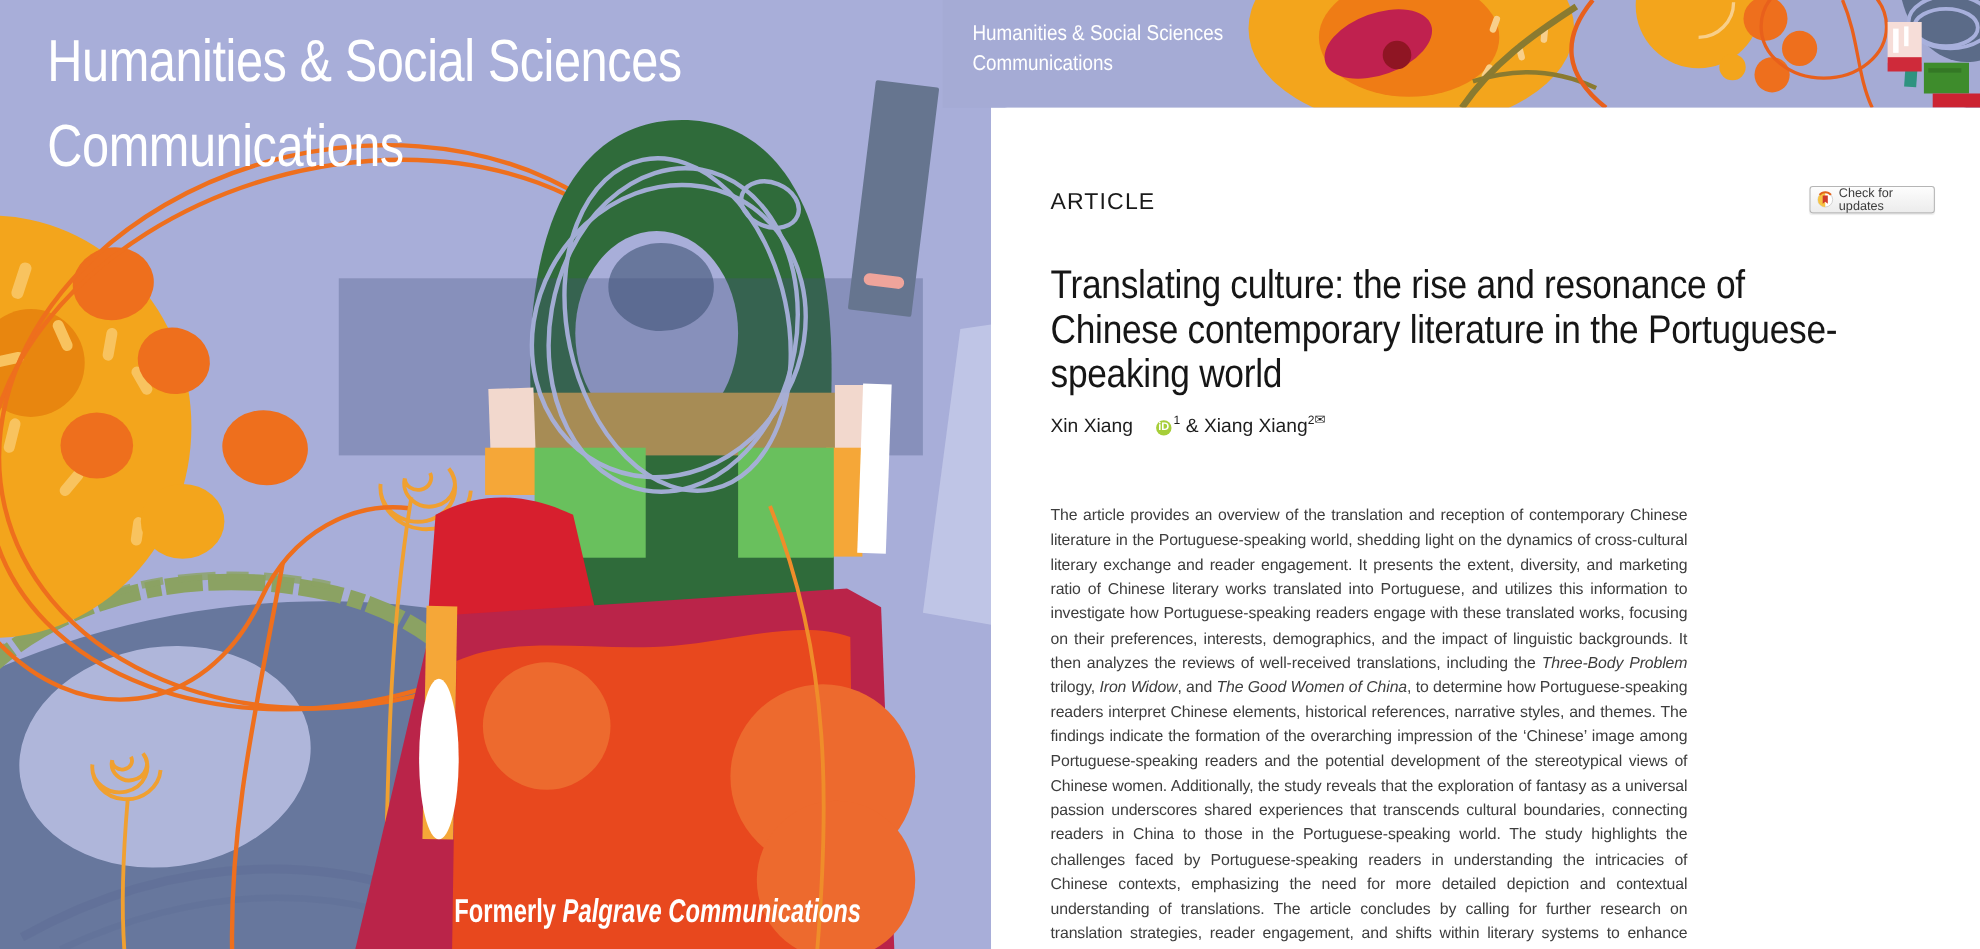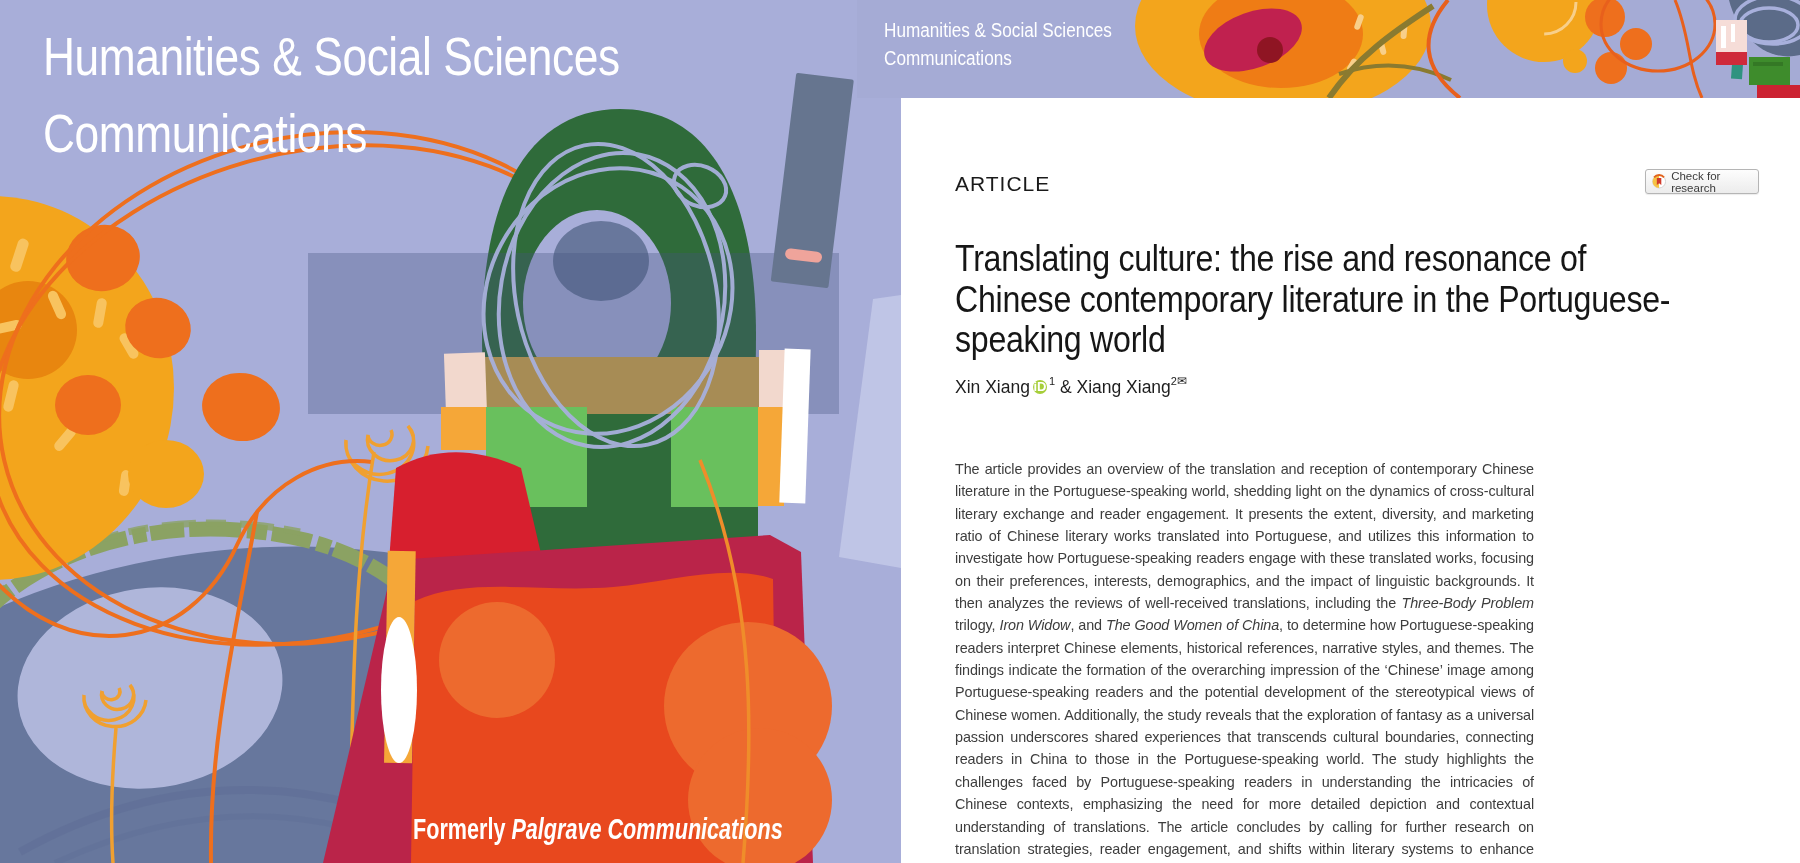--- a/index.html
+++ b/index.html
@@ -41,22 +41,22 @@
   .title{
     position:absolute;left:54px;top:141px;color:#161616;
     font-size:36.5px;line-height:40.5px;font-weight:400;letter-spacing:-0.3px;
     transform:scaleX(0.88);transform-origin:left top;
   }
   .title div{white-space:nowrap;}
   .authors{position:absolute;left:54px;top:277px;font-size:17.5px;color:#1d1d1d;}
   .authors sup{font-size:11px;position:relative;top:-1px;}
   .orcid{
     display:inline-block;width:14px;height:14px;border-radius:50%;
-    background:#a6ce39;color:#ffffff;font-size:13px;font-weight:700;
-    text-align:center;line-height:14px;vertical-align:2px;margin:0 2px 0 3px;cursor:pointer;
+    background:#a6ce39;color:#ffffff;font-size:10px;font-weight:700;
+    text-align:center;line-height:14px;vertical-align:2px;margin:0 2px 0 21px;cursor:pointer;
   }
   .mail-icon{font-size:12px;cursor:pointer;}
   .abstract{
     position:absolute;left:54px;top:360px;width:579px;
     font-size:14.4px;line-height:22.35px;letter-spacing:-0.1px;
     text-align:justify;color:#3d3d3d;
   }
   .abstract em{}
   .check-btn{
     position:absolute;left:744px;top:71px;width:114px;height:25px;
@@ -217,21 +217,21 @@
 
   <div class="kicker">ARTICLE</div>
 
   <div class="check-btn">
     <svg width="17" height="17" viewBox="0 0 17 17">
       <circle cx="8.5" cy="8.5" r="7.8" fill="#ffffff" stroke="#cfcfcf"></circle>
       <path d="M8.5 0.7 A7.8 7.8 0 0 0 0.7 8.5 A7.8 7.8 0 0 0 8.5 16.3 Z" fill="#f6c344"></path>
       <path d="M2.5 3.5 A7.8 7.8 0 0 1 14.5 3.5" stroke="#e2621b" stroke-width="2.2" fill="none"></path>
       <path d="M5.8 4.2 h5.4 v8.6 l-2.7 -2.2 l-2.7 2.2 Z" fill="#d03a2b"></path>
     </svg>
-    <span>Check for research</span>
+    <span>Check for updates</span>
   </div>
 
 
   <div class="title">
     <div>Translating culture: the rise and resonance of</div>
     <div>Chinese contemporary literature in the Portuguese-</div>
     <div>speaking world</div>
   </div>
 
   <div class="authors"><span>Xin Xiang</span><span class="orcid">iD</span><sup>1</sup><span> &amp; </span><span>Xiang Xiang</span><sup><span>2</span><span class="mail-icon">✉</span></sup>

